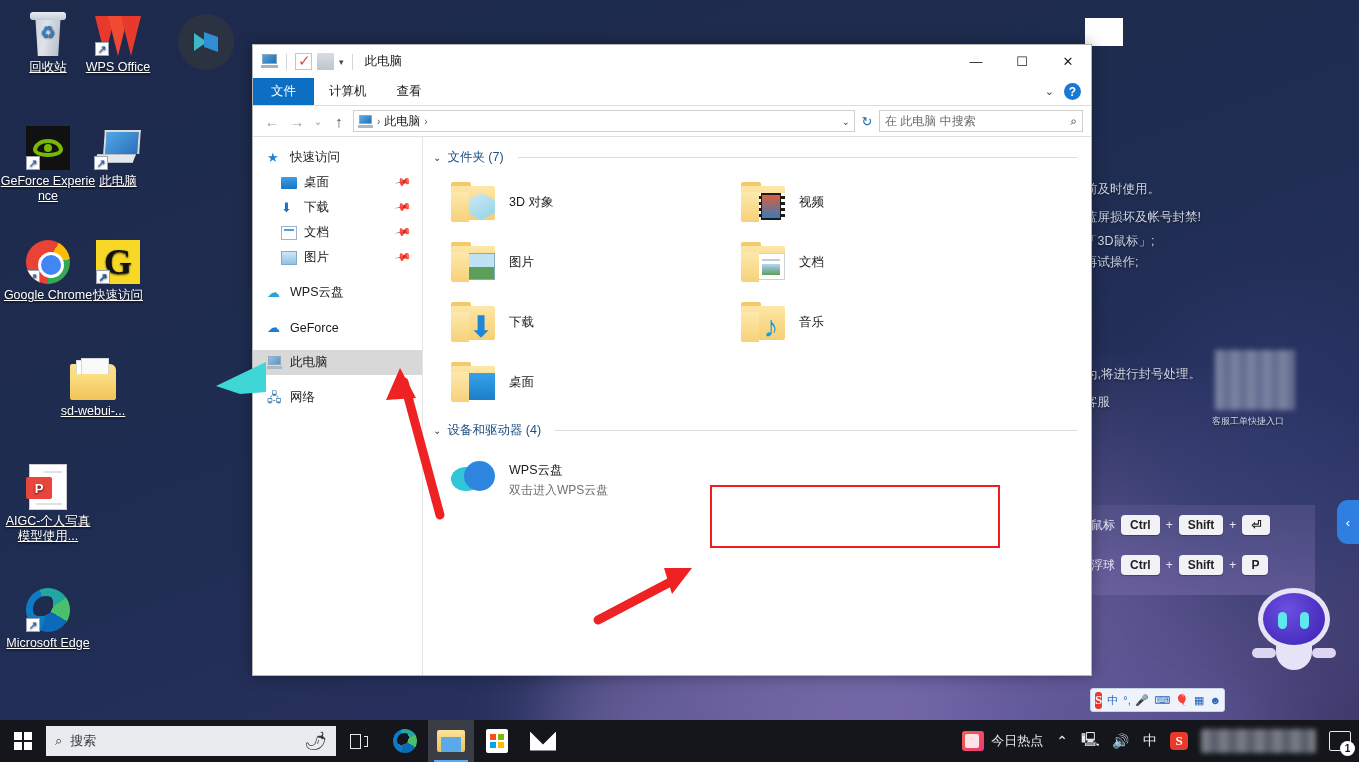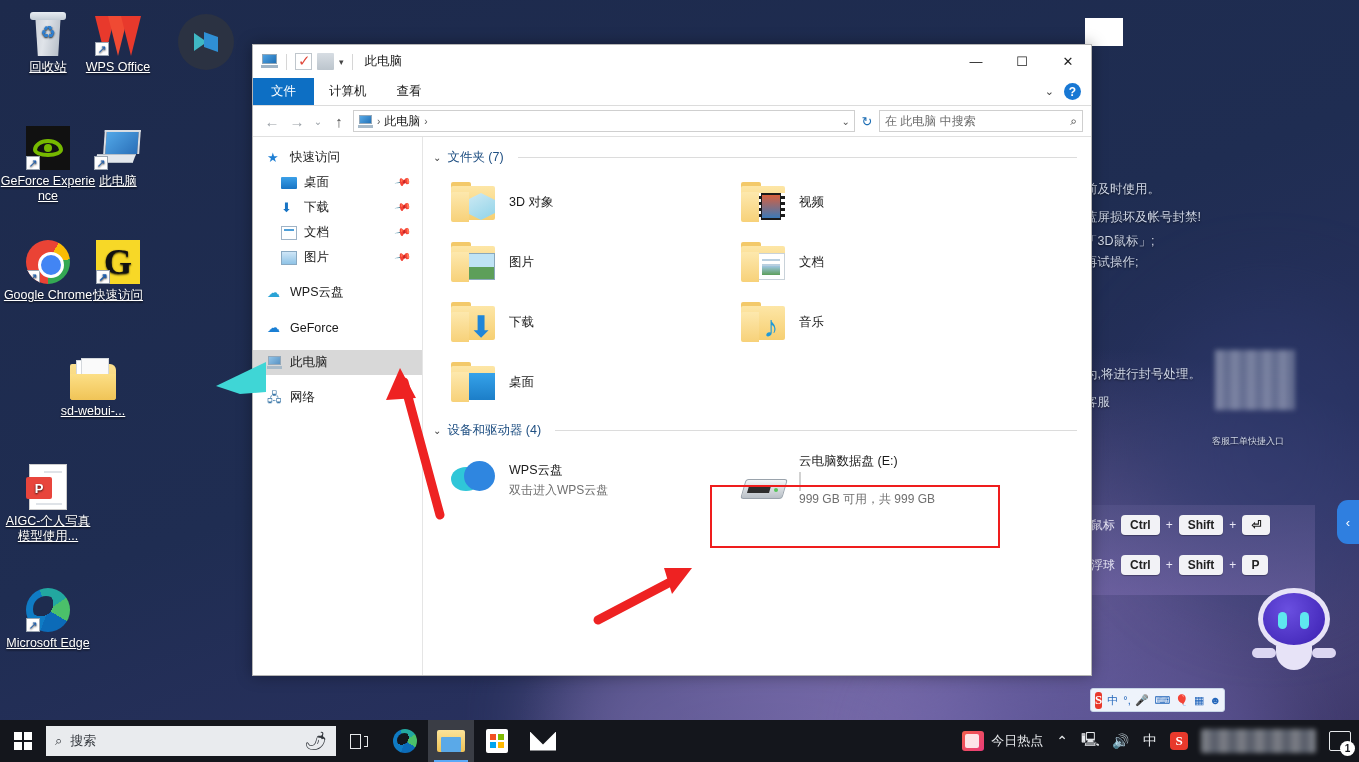--- a/index.html
+++ b/index.html
@@ -309,21 +309,21 @@
 </div>
 
 <div class="wp-text" style="left:1085px;top:180px;">前及时使用。</div>
 <div class="wp-text" style="left:1085px;top:208px;">蓝屏损坏及帐号封禁!</div>
 <div class="wp-text" style="left:1085px;top:232px;">「3D鼠标」;</div>
 <div class="wp-text" style="left:1085px;top:253px;">再试操作;</div>
 <div class="wp-text" style="left:1085px;top:365px;">为,将进行封号处理。</div>
 <div class="wp-text" style="left:1085px;top:393px;">客服</div>
 
 <div style="position:absolute;left:1215px;top:350px;width:80px;height:60px;background:repeating-linear-gradient(90deg,rgba(200,205,220,.5) 0 8px,rgba(160,168,190,.5) 8px 16px);filter:blur(2.5px);"></div>
-<div class="wp-text" style="left:1212px;top:432px;font-size:9px;">客服工单快捷入口</div>
+<div class="wp-text" style="left:1212px;top:412px;font-size:9px;">客服工单快捷入口</div>
 
 <div class="wp-white" style="left:1085px;top:18px;width:38px;height:28px;"></div>
 
 <div class="kbd-panel">
   <div class="kbd-row">
     <span>鼠标</span>
     <span class="kbd">Ctrl</span>
     <span>+</span>
     <span class="kbd">Shift</span>
     <span>+</span>
@@ -666,32 +666,20 @@
               </span>
           </span>
           <span class="drv-text">
             <span class="drv-title" style="display:block;">WPS云盘</span>
             <span class="drv-sub" style="display:block;">双击进入WPS云盘</span>
           </span>
         </div>
 
 
 
-        <div class="drive-tile">
-          <span class="drv-ico">
-            <span class="box"></span>
-              <span class="slot"></span>
-              <span class="led"></span>
-          </span>
-          <span class="drv-text">
-            <span class="drv-title" style="display:block;">云电脑数据盘 (E:)</span>
-            <span class="drv-bar"><span class="fill" id="bar-e" style="width: 0%;"></span></span>
-            <span class="drv-sub" style="display:block;">999 GB 可用，共 999 GB</span>
-          </span>
-        </div>
       </div>
 
       <div class="highlight-box" style="left: 287px; top: 348px; width: 290px; height: 63px; border-color: rgb(239, 29, 29);"></div>
     </div>
   </div>
 
 </div>
 
 <svg class="arrow-svg">
   <polygon points="216,386 266,362 266,392 240,394" fill="#3fd6d6"></polygon>

